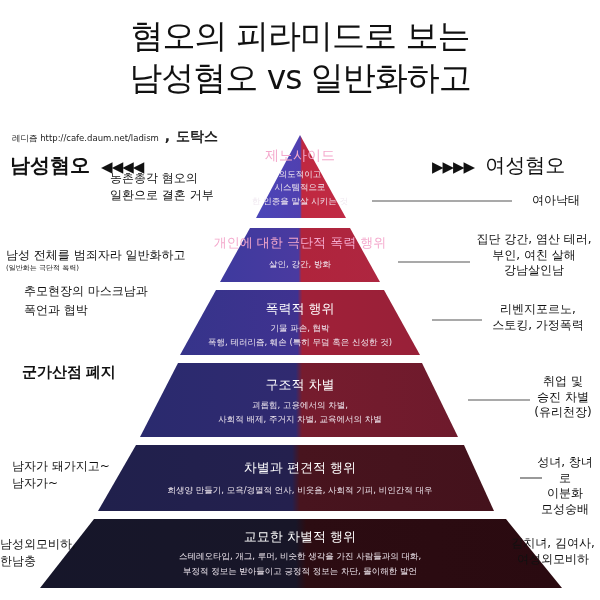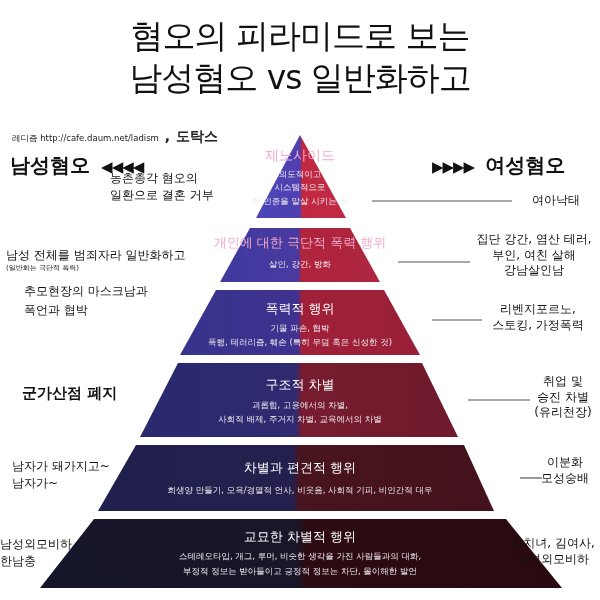--- a/index.html
+++ b/index.html
@@ -116,39 +116,39 @@
   <span class="dotax">도탁스</span>
 </div>
 
 <div class="abs" style="left:10px; top:152px;">
   <span class="side-head">남성혐오</span>
   <span class="arrows" style="margin-left:6px;">◀◀◀◀</span>
 </div>
 
 <div class="abs" style="left:432px; top:152px;">
   <span class="arrows">▶▶▶▶</span>
-  <span class="side-head" style="font-weight:bold; margin-left:6px;">여성혐오</span>
+  <span class="side-head" style="font-weight:normal; margin-left:6px;">여성혐오</span>
 </div>
 
 <div class="abs lab" style="left:110px; top:170px; width:150px;">
   <div>농촌총각 혐오의</div>
   <div>일환으로 결혼 거부</div>
 </div>
 
 <div class="abs lab" style="left:6px; top:248px; width:200px; line-height:1.3;">
   <div>남성 전체를 범죄자라 일반화하고</div>
   <div class="small">(일반화는 극단적 폭력)</div>
 </div>
 
 <div class="abs lab" style="left:24px; top:282px; width:160px; line-height:1.6;">
   <div>추모현장의 마스크남과</div>
   <div>폭언과 협박</div>
 </div>
 
-<div class="abs big" style="left:22px; top:384px;">군가산점 폐지</div>
+<div class="abs big" style="left:22px; top:363px;font-family:Liberation Serif, serif;">군가산점 폐지</div>
 
 <div class="abs" style="left:12px; top:458px; font-size:12px; line-height:1.4;">
   <div>남자가 돼가지고~</div>
   <div>남자가~</div>
 </div>
 
 <div class="abs lab" style="left:0px; top:536px; width:92px; font-size:12px; line-height:1.4;">
   <div>남성외모비하,</div>
   <div>한남충</div>
 </div>
@@ -168,20 +168,21 @@
   <div>스토킹, 가정폭력</div>
 </div>
 
 <div class="abs lab-r" style="left:530px; top:374px; width:66px;">
   <div>취업 및</div>
   <div>승진 차별</div>
   <div>(유리천장)</div>
 </div>
 
 <div class="abs lab-r" style="left:532px; top:455px; width:66px;">
+  <div>성녀, 창녀로</div>
   <div>이분화</div>
   <div>모성숭배</div>
 </div>
 
 <div class="abs lab-r" style="left:506px; top:536px; width:94px;">
   <div>김치녀, 김여사,</div>
   <div>여성외모비하</div>
 </div>
 
 </body></html>

